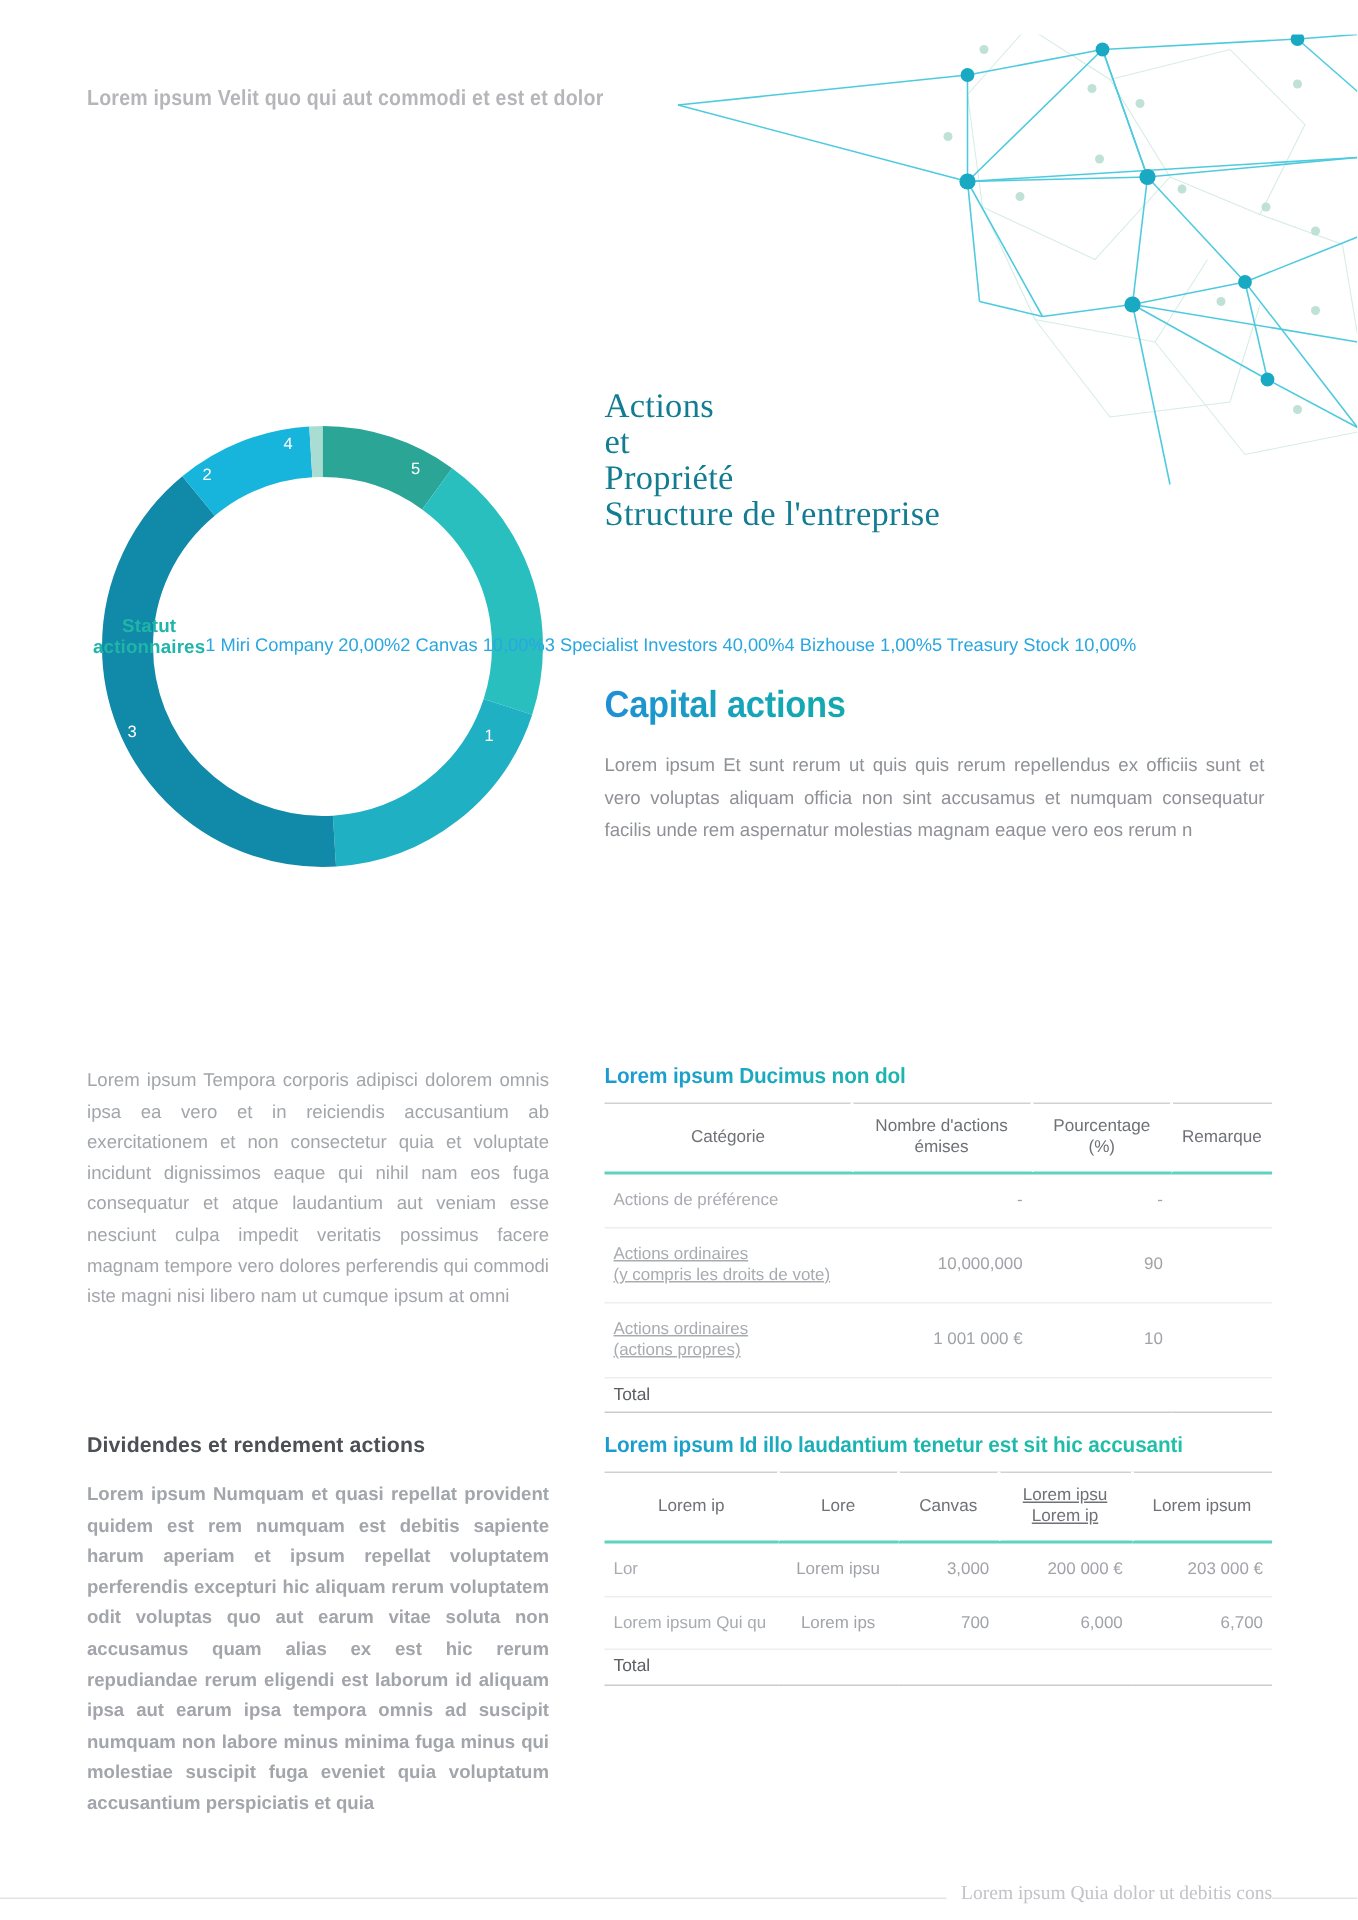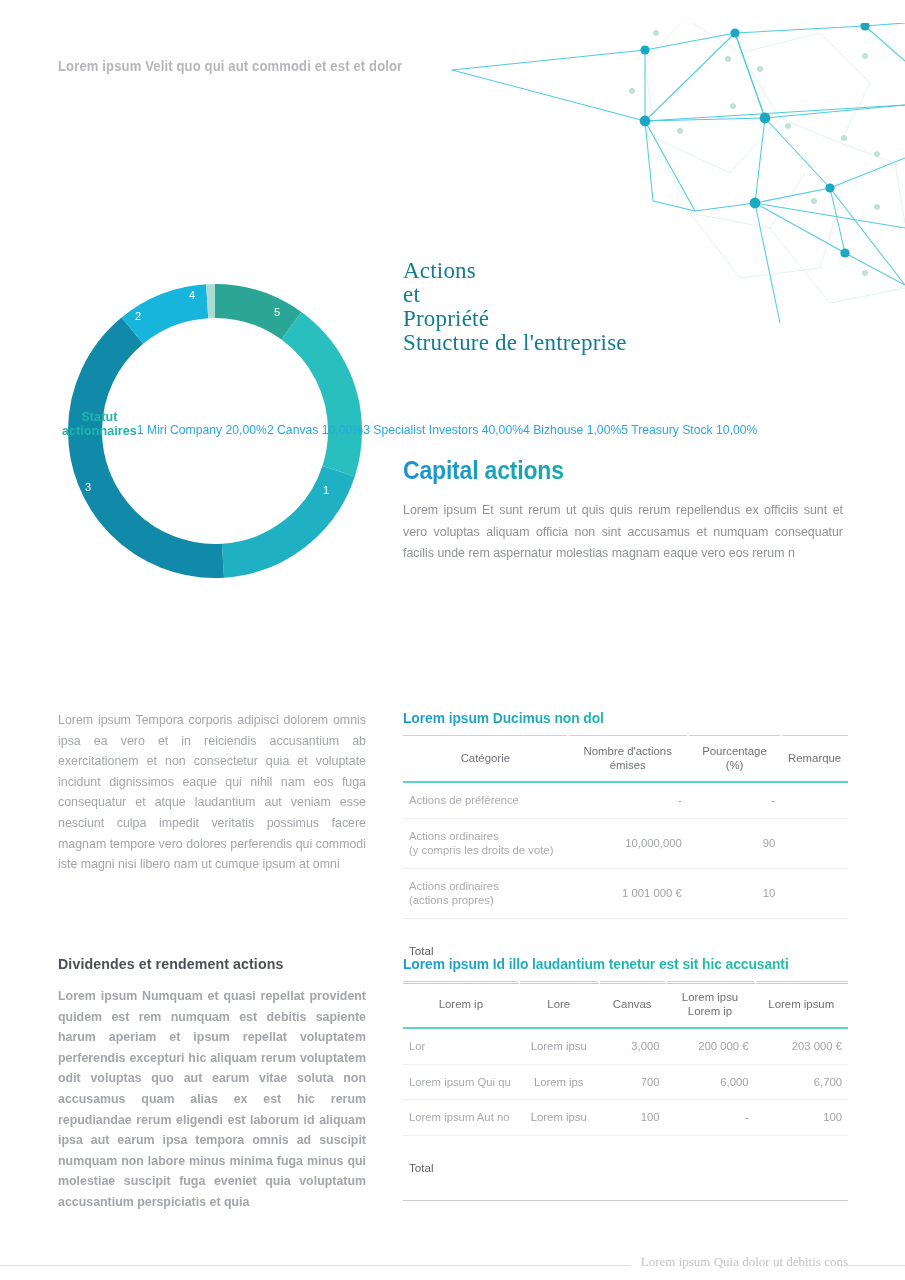--- a/index.html
+++ b/index.html
@@ -202,23 +202,23 @@
     border-bottom: 1px solid #edeef0;
     vertical-align: middle;
   }
   table.data td.num { text-align: right; color: #a0a3a8; }
   table.data td.ctr { text-align: center; color: #a0a3a8; }
   table.data tr.total td {
     color: #5b5e63;
     font-size: 11.6px;
     border-top: 1px solid #c9cbce;
     border-bottom: 1px solid #c9cbce;
-    padding: 25px 6px;
-  }
-  .sub { display: block; }
+    padding: 4px 6px;
+  }
+  .sub { display: block; text-decoration: underline; }
 
   
   .hdr-sep {
     position: relative;
   }
   .hdr-sep::before {
     content: "";
     position: absolute;
     left: -1px;
     top: -1px;
@@ -449,27 +449,20 @@
           <td class="num">200 000 €</td>
           <td class="num">203 000 €</td>
         </tr>
         <tr>
           <td>Lorem ipsum Qui qu</td>
           <td class="ctr">Lorem ips</td>
           <td class="num">700</td>
           <td class="num">6,000</td>
           <td class="num">6,700</td>
         </tr>
-        <tr>
-          <td>Lorem ipsum Aut no</td>
-          <td class="ctr">Lorem ipsu</td>
-          <td class="num">100</td>
-          <td class="num">-</td>
-          <td class="num">100</td>
-        </tr>
         <tr class="total">
           <td>Total</td>
           <td></td>
           <td></td>
           <td></td>
           <td></td>
         </tr>
       </tbody>
     </table>
   </div>

